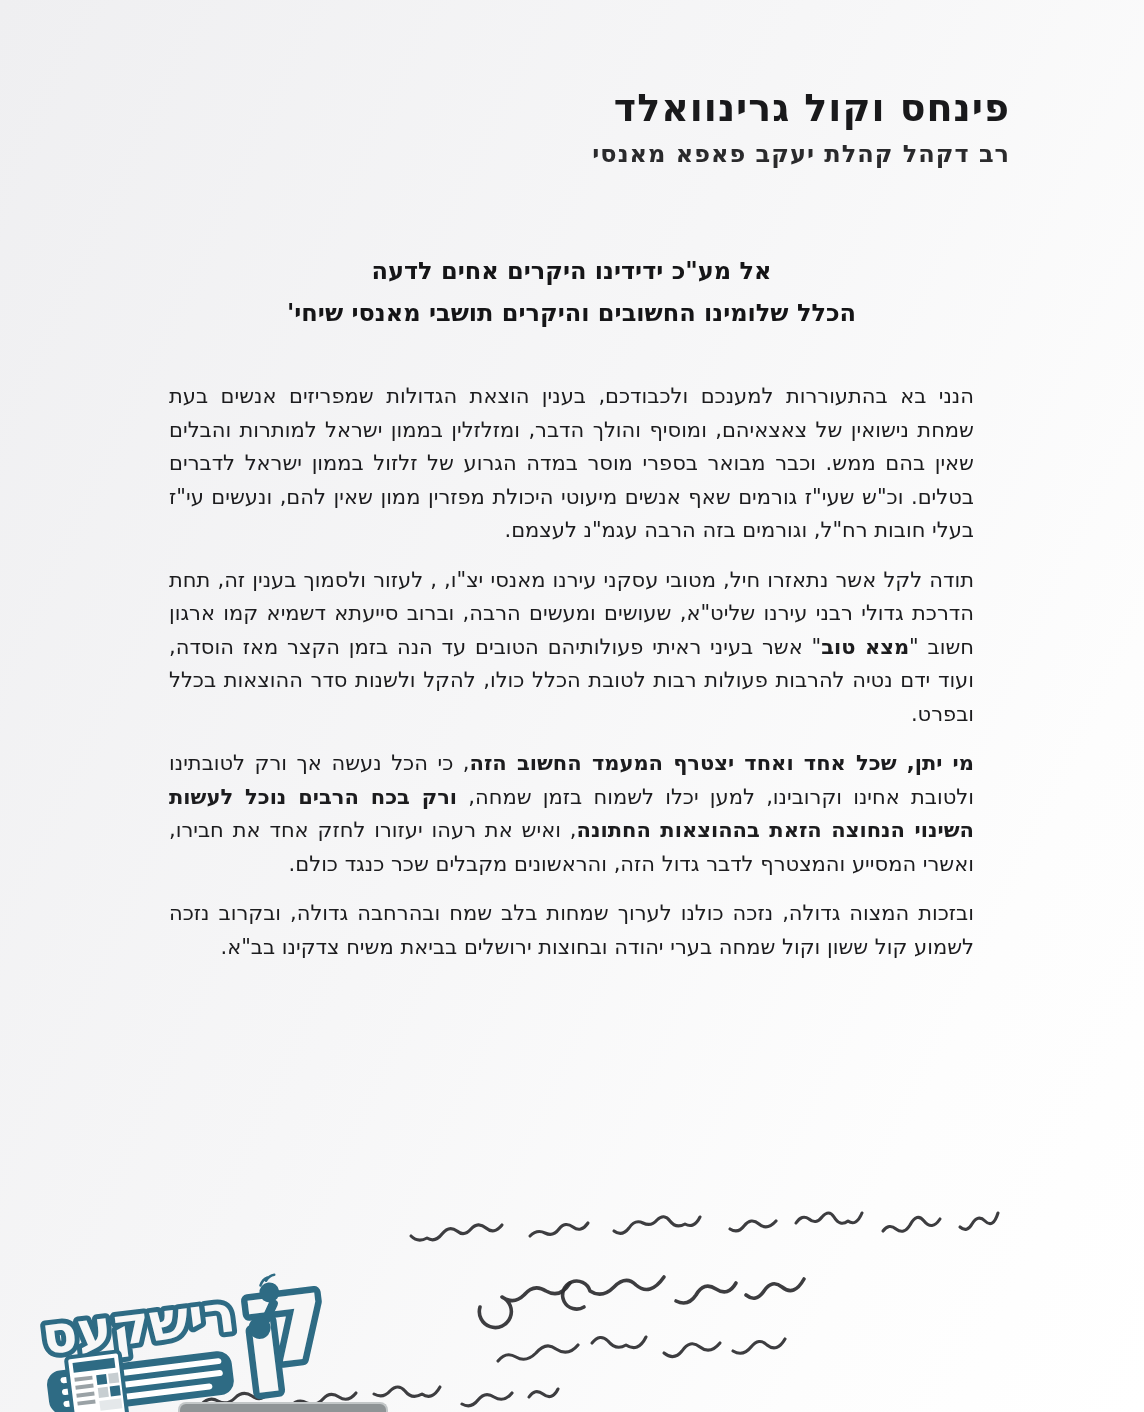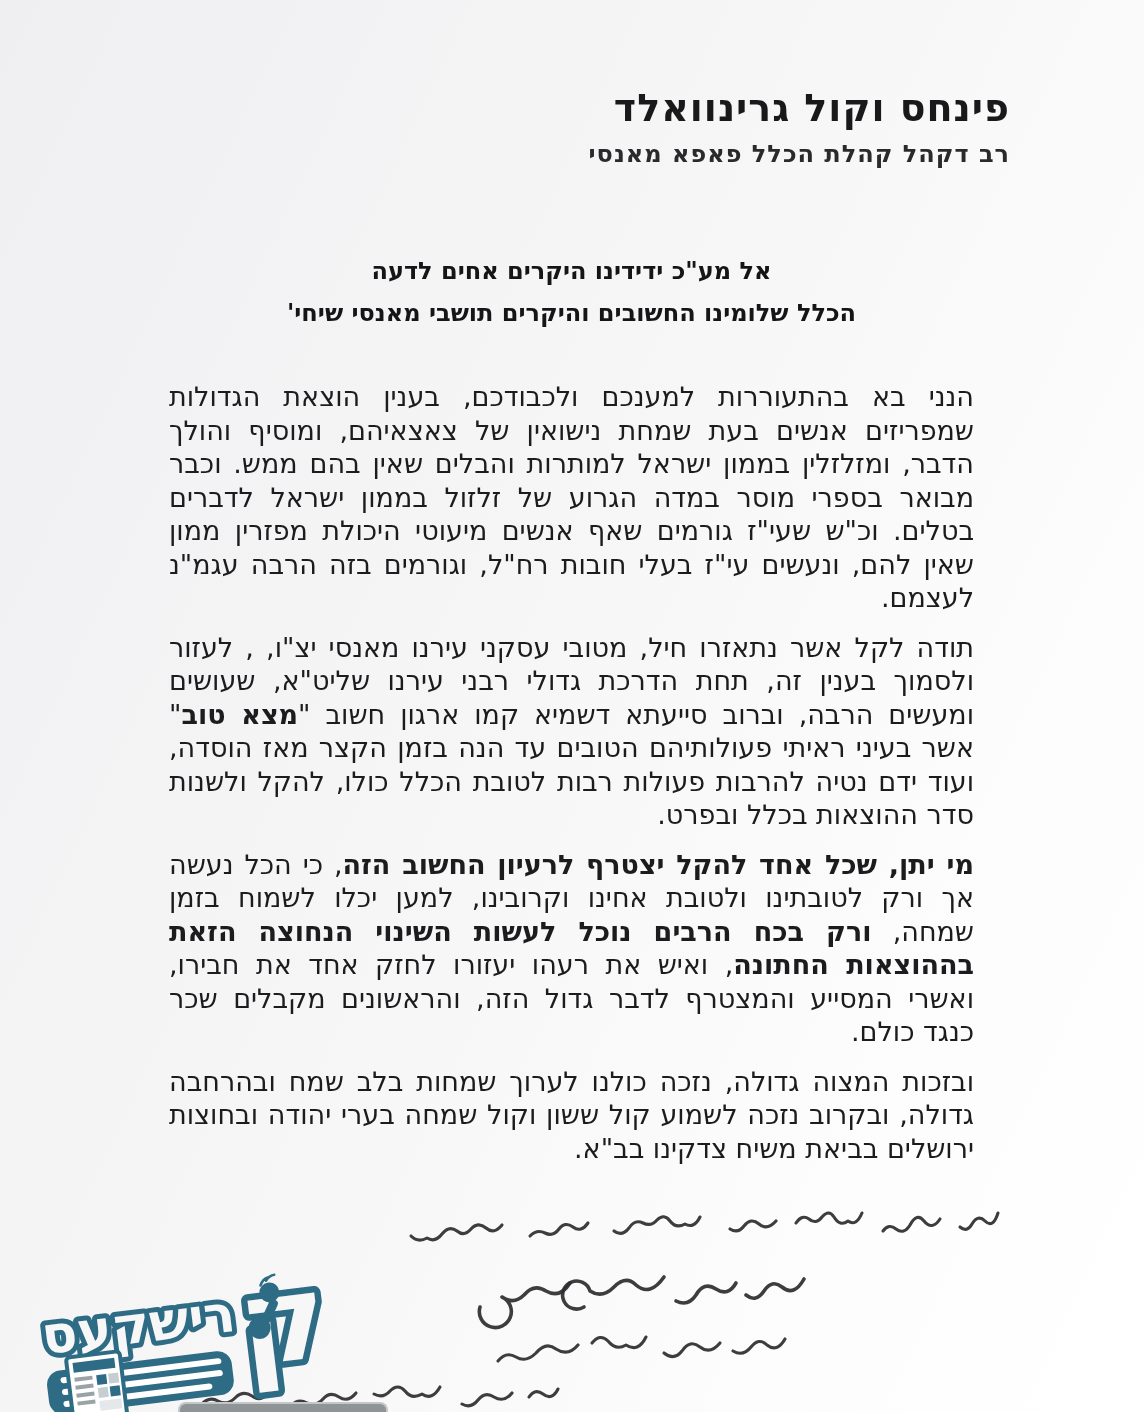--- a/index.html
+++ b/index.html
@@ -11,53 +11,53 @@
   .page{position:absolute;inset:0;}
   
   .letterhead{position:absolute;top:86px;right:134px;text-align:right;}
   .lh-name{font-size:38px;font-weight:700;color:#19191b;letter-spacing:1px;line-height:1.2;}
   .lh-title{font-size:24px;font-weight:600;color:#2a2a2c;margin-top:8px;letter-spacing:1px;}
   
   .salutation{position:absolute;top:250px;right:170px;width:805px;text-align:center;
     font-weight:700;font-size:24px;line-height:42px;color:#151517;}
   
   .letter-body{position:absolute;top:380px;right:170px;width:805px;
-    font-size:27px;line-height:33.5px;text-align:justify;color:#1c1c1e;}
+    font-size:21px;line-height:33.5px;text-align:justify;color:#1c1c1e;}
   .letter-body p{margin:0 0 16px 0;}
   .letter-body .b{font-weight:700;}
   
   .signature-svg{position:absolute;top:1183px;right:134px;width:870px;height:228px;}
   .sig path{stroke:#2d2d30;stroke-width:3.1;fill:none;stroke-linecap:round;stroke-linejoin:round;opacity:.92;}
   .sig-2 path{stroke-width:3.6;}
   
   .watermark{position:absolute;left:22px;top:1252px;width:310px;height:168px;
     transform:rotate(-7deg);transform-origin:50% 50%;}
   
   .bottom-bar{position:absolute;left:178px;top:1402px;width:206px;height:10px;
     background:#8f9496;border:2px solid #c3c7c8;border-bottom:none;border-radius:8px 8px 0 0;}
 </style>
 </head>
 <body>
 
 <div class="page">
 
   <div class="letterhead">
     <div class="lh-name">פינחס וקול גרינוואלד</div>
-    <div class="lh-title">רב דקהל קהלת הכלל פאפא מאנסי</div>
+    <div class="lh-title">רב דקהל קהלת יעקב פאפא מאנסי</div>
   </div>
 
   <div class="salutation">
     <div>אל מע"כ ידידינו היקרים אחים לדעה</div>
     <div>הכלל שלומינו החשובים והיקרים תושבי מאנסי שיחי'</div>
   </div>
 
   <div class="letter-body">
       <p><span>הנני בא בהתעוררות למענכם ולכבודכם, בענין הוצאת הגדולות שמפריזים אנשים בעת שמחת נישואין של צאצאיהם, ומוסיף והולך הדבר, ומזלזלין בממון ישראל למותרות והבלים שאין בהם ממש. וכבר מבואר בספרי מוסר במדה הגרוע של זלזול בממון ישראל לדברים בטלים. וכ"ש שעי"ז גורמים שאף אנשים מיעוטי היכולת מפזרין ממון שאין להם, ונעשים עי"ז בעלי חובות רח"ל, וגורמים בזה הרבה עגמ"נ לעצמם.</span></p>
       <p><span>תודה לקל אשר נתאזרו חיל, מטובי עסקני עירנו מאנסי יצ"ו, , לעזור ולסמוך בענין זה, תחת הדרכת גדולי רבני עירנו שליט"א, שעושים ומעשים הרבה, וברוב סייעתא דשמיא קמו ארגון חשוב "</span><span class="b">מצא טוב</span><span>" אשר בעיני ראיתי פעולותיהם הטובים עד הנה בזמן הקצר מאז הוסדה, ועוד ידם נטיה להרבות פעולות רבות לטובת הכלל כולו, להקל ולשנות סדר ההוצאות בכלל ובפרט.</span></p>
-      <p><span class="b">מי יתן, שכל אחד להקל יצטרף לרעיון החשוב הזה</span><span>, כי הכל נעשה אך ורק לטובתינו ולטובת אחינו וקרובינו, למען יכלו לשמוח בזמן שמחה, </span><span class="b">ורק בכח הרבים נוכל לעשות השינוי הנחוצה הזאת בההוצאות החתונה</span><span>, ואיש את רעהו יעזורו לחזק אחד את חבירו, ואשרי המסייע והמצטרף לדבר גדול הזה, והראשונים מקבלים שכר כנגד כולם.</span></p>
+      <p><span class="b">מי יתן, שכל אחד ואחד יצטרף המעמד החשוב הזה</span><span>, כי הכל נעשה אך ורק לטובתינו ולטובת אחינו וקרובינו, למען יכלו לשמוח בזמן שמחה, </span><span class="b">ורק בכח הרבים נוכל לעשות השינוי הנחוצה הזאת בההוצאות החתונה</span><span>, ואיש את רעהו יעזורו לחזק אחד את חבירו, ואשרי המסייע והמצטרף לדבר גדול הזה, והראשונים מקבלים שכר כנגד כולם.</span></p>
       <p><span>ובזכות המצוה גדולה, נזכה כולנו לערוך שמחות בלב שמח ובהרחבה גדולה, ובקרוב נזכה לשמוע קול ששון וקול שמחה בערי יהודה ובחוצות ירושלים בביאת משיח צדקינו בב"א.</span></p>
     </div>
 
   <svg class="signature-svg" viewBox="0 0 870 228" aria-hidden="false">
     <g class="sig sig-1" aria-label="הכו&quot;ח למען הצדקה ומצות חתונת חתן וכלה">
       <path d="M858,30 q-5,16 -13,8 q-7,-7 -13,3 q-5,9 -12,3"></path>
       <path d="M800,36 q-8,12 -16,2 q-7,-9 -14,4 q-6,10 -14,4 q-7,-6 -13,2"></path>
       <path d="M722,30 q-6,14 -14,8 q-8,6 -14,-4 q-5,-8 -12,0 q-6,8 -13,2 q-7,-5 -13,4"></path>
       <path d="M636,38 q-9,10 -17,3 q-8,-7 -15,2 q-6,8 -14,3"></path>
       <path d="M560,34 q-6,12 -15,7 q-9,5 -15,-3 q-6,-8 -13,-1 q-6,7 -14,3 q-8,-4 -14,5 q-7,9 -15,3"></path>

